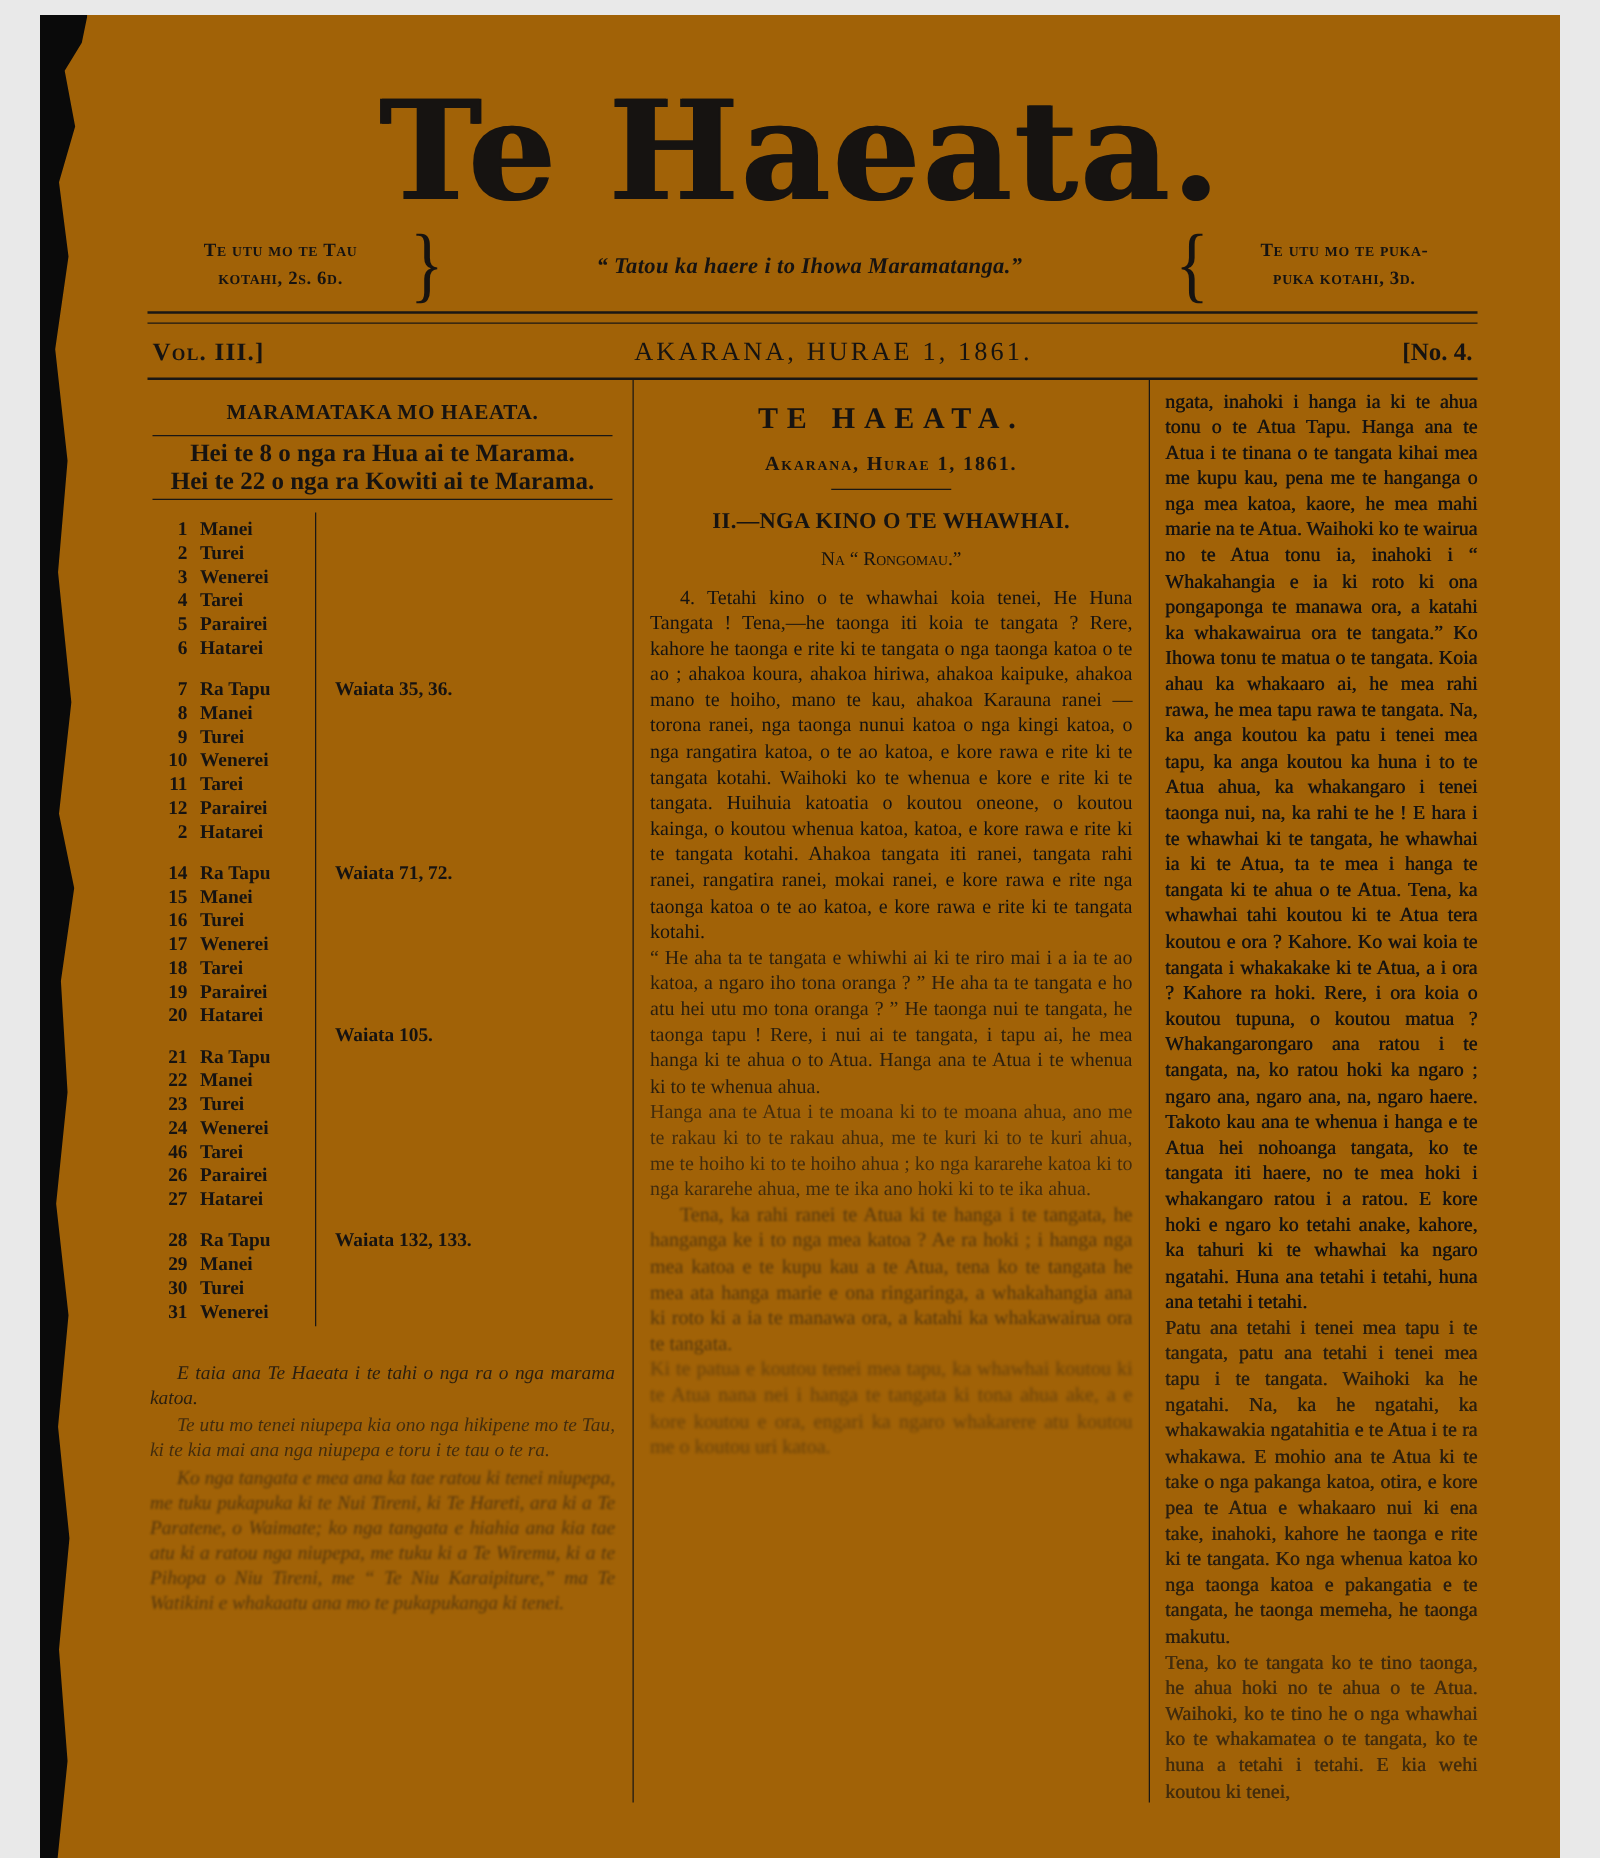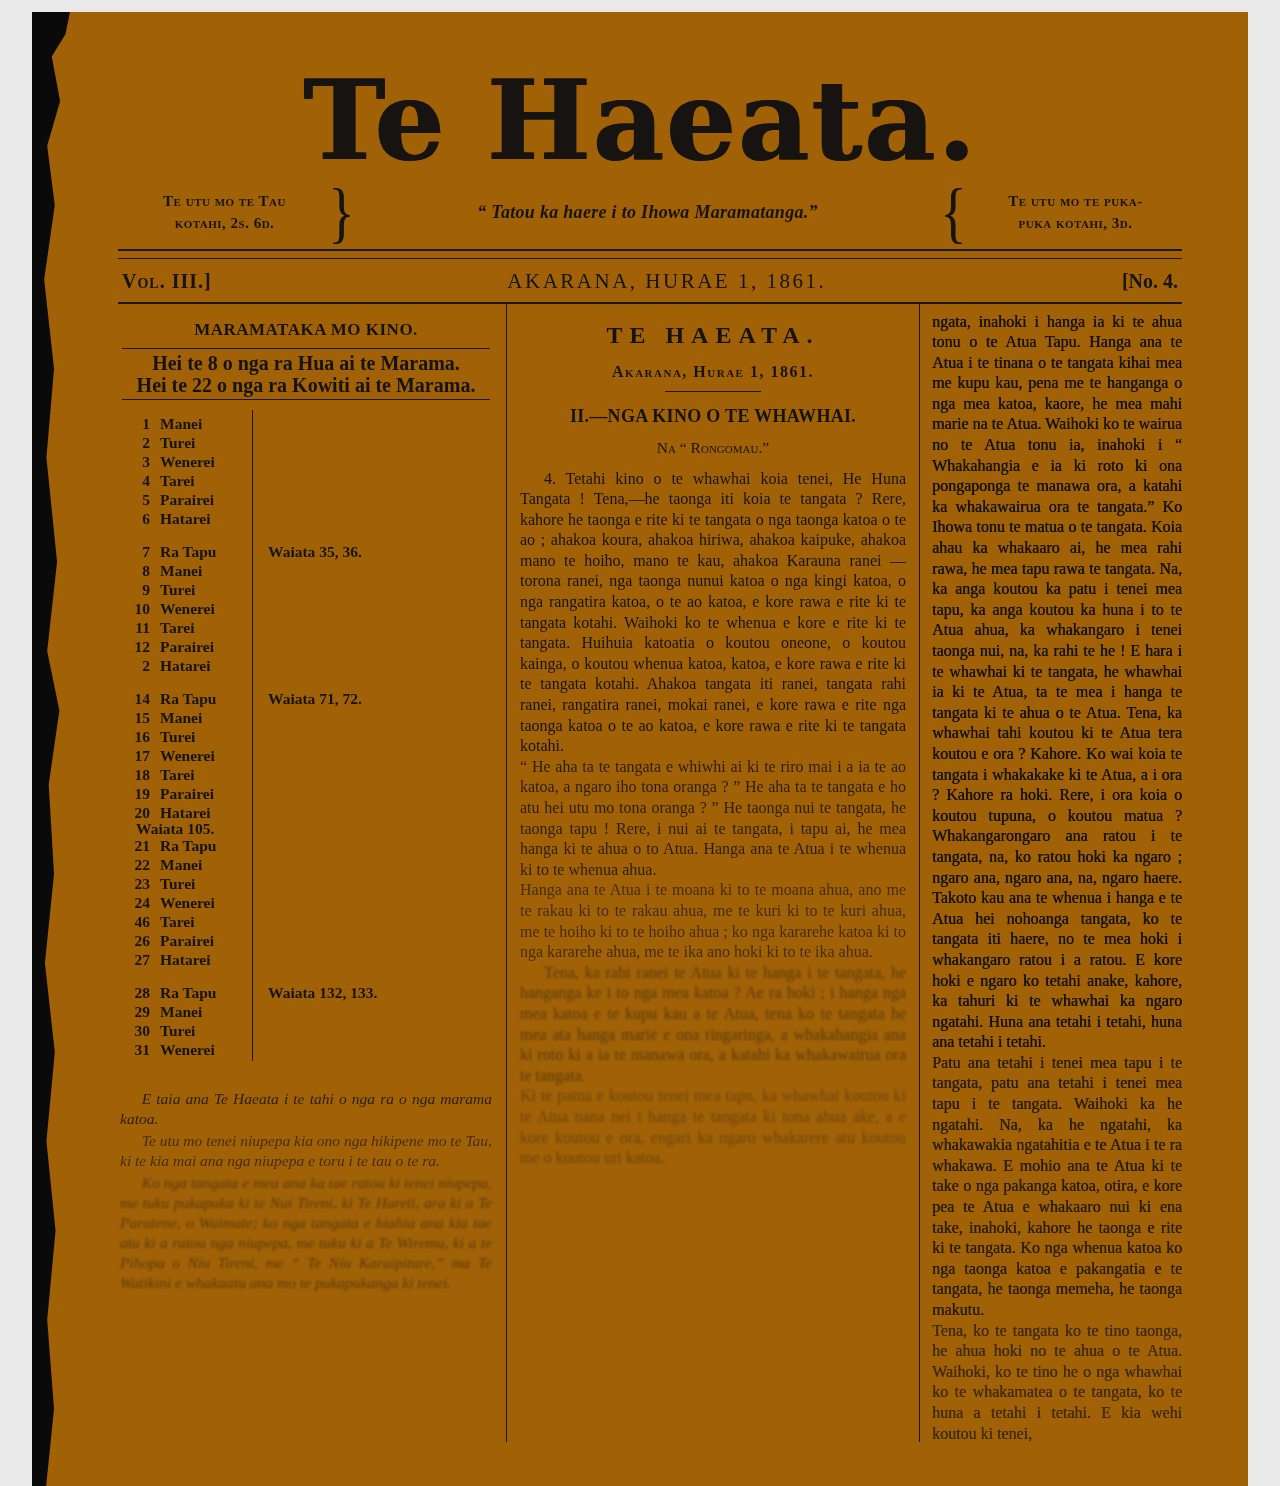--- a/index.html
+++ b/index.html
@@ -33,21 +33,21 @@
   
   .cal-heading{text-align:center;font-size:17px;font-weight:700;letter-spacing:.5px;margin:4px 0 8px;}
   .col-rule{border-top:1px solid #1a1714;margin:4px 2px;}
   .moon-line{text-align:center;font-weight:700;font-size:20px;line-height:20px;margin:2px 0;}
   .calendar{position:relative;margin-top:14px;font-weight:700;font-size:15.5px;line-height:19px;}
   .cal-vline{position:absolute;left:132px;top:-4px;bottom:-2px;width:1px;background:#1a1714;}
   .cal-row{display:flex;}
   .cal-day{width:30px;text-align:right;padding-right:10px;}
   .cal-name{width:92px;}
   .cal-note{padding-left:16px;white-space:nowrap;}
-  .cal-row.gap{height:14px;line-height:14px;flex-direction:column;}
+  .cal-row.gap{height:14px;line-height:14px;}
   .notices{margin-top:30px;font-style:italic;font-size:15.5px;line-height:20px;text-align:justify;}
   .notice{margin:0 0 2px;text-indent:1.4em;}
   
   .mid-title{text-align:center;font-size:24px;font-weight:700;letter-spacing:7px;margin:6px 0 0;}
   .mid-dateline{text-align:center;font-variant:small-caps;font-weight:700;font-size:16px;letter-spacing:1.5px;margin-top:14px;}
   .short-rule{width:96px;border-top:1px solid #1a1714;margin:10px auto 0;}
   .article-heading{text-align:center;font-size:18px;font-weight:700;margin:14px 0 0;letter-spacing:.3px;}
   .byline{text-align:center;font-variant:small-caps;font-size:15.5px;margin-top:12px;}
   .body-text{margin-top:12px;font-size:16px;line-height:20.6px;text-align:justify;}
   .body-p{margin:0;text-indent:1.5em;}
@@ -89,21 +89,21 @@
     <span class="vol">Vol. III.]</span>
     <span class="issue-date">AKARANA, HURAE 1, 1861.</span>
     <span class="num">[No. 4.</span>
   </div>
 
   <div class="rule"></div>
 
   <div class="columns">
 
     <section class="col col-left">
-      <h2 class="cal-heading">MARAMATAKA MO KINO.</h2>
+      <h2 class="cal-heading">MARAMATAKA MO HAEATA.</h2>
       <div class="col-rule"></div>
       <p class="moon-line">Hei te 8 o nga ra Hua ai te Marama.</p>
       <p class="moon-line">Hei te 22 o nga ra Kowiti ai te Marama.</p>
       <div class="col-rule"></div>
       <div class="calendar">
         <div class="cal-vline"></div>
         <div>
             <div class="cal-row">
             <span class="cal-day">1</span>
             <span class="cal-name">Manei</span>

